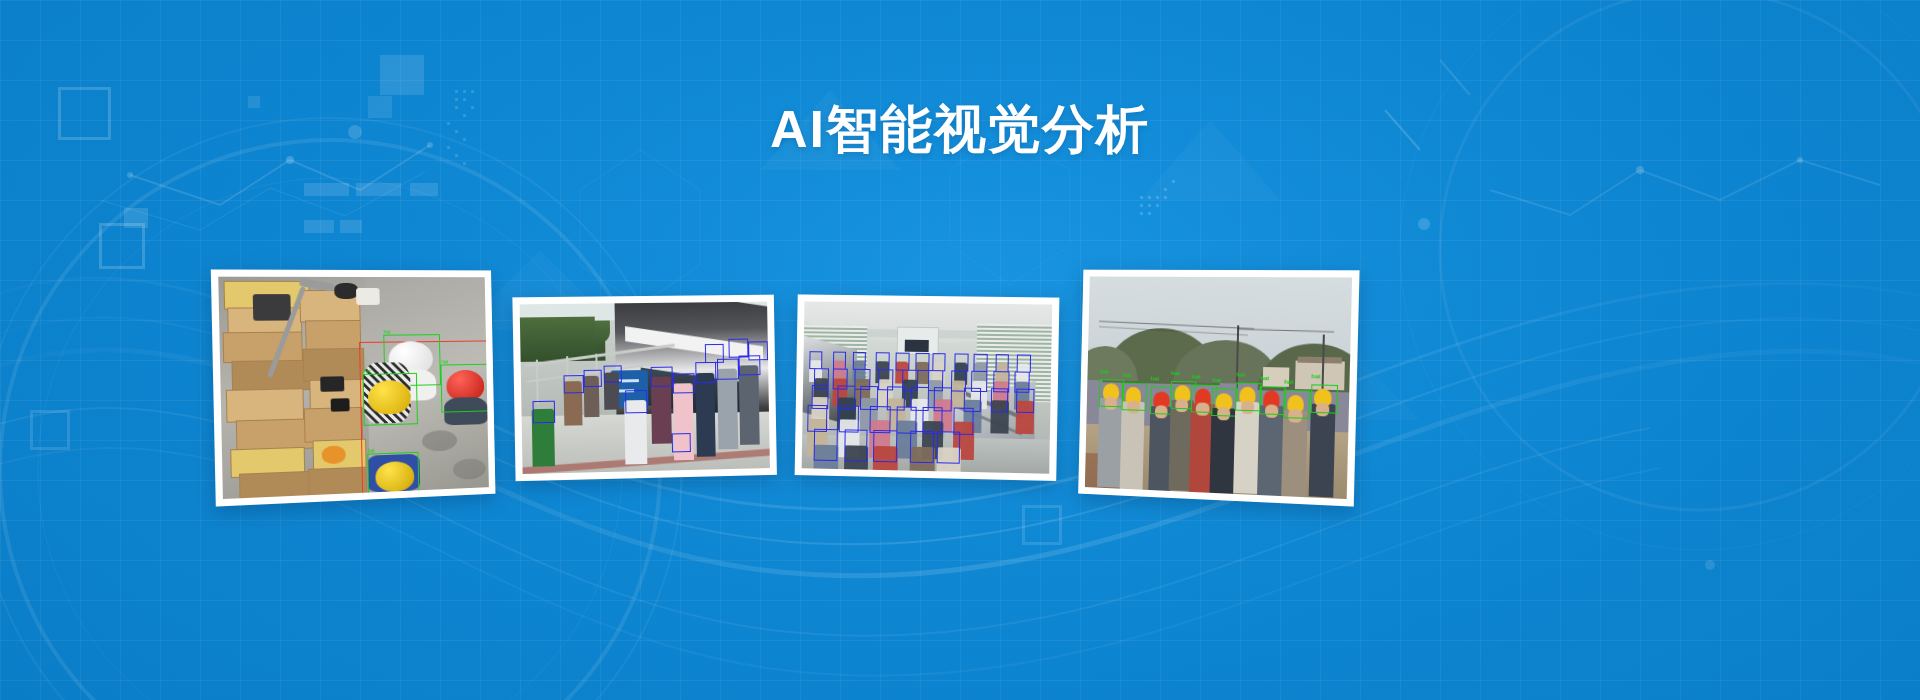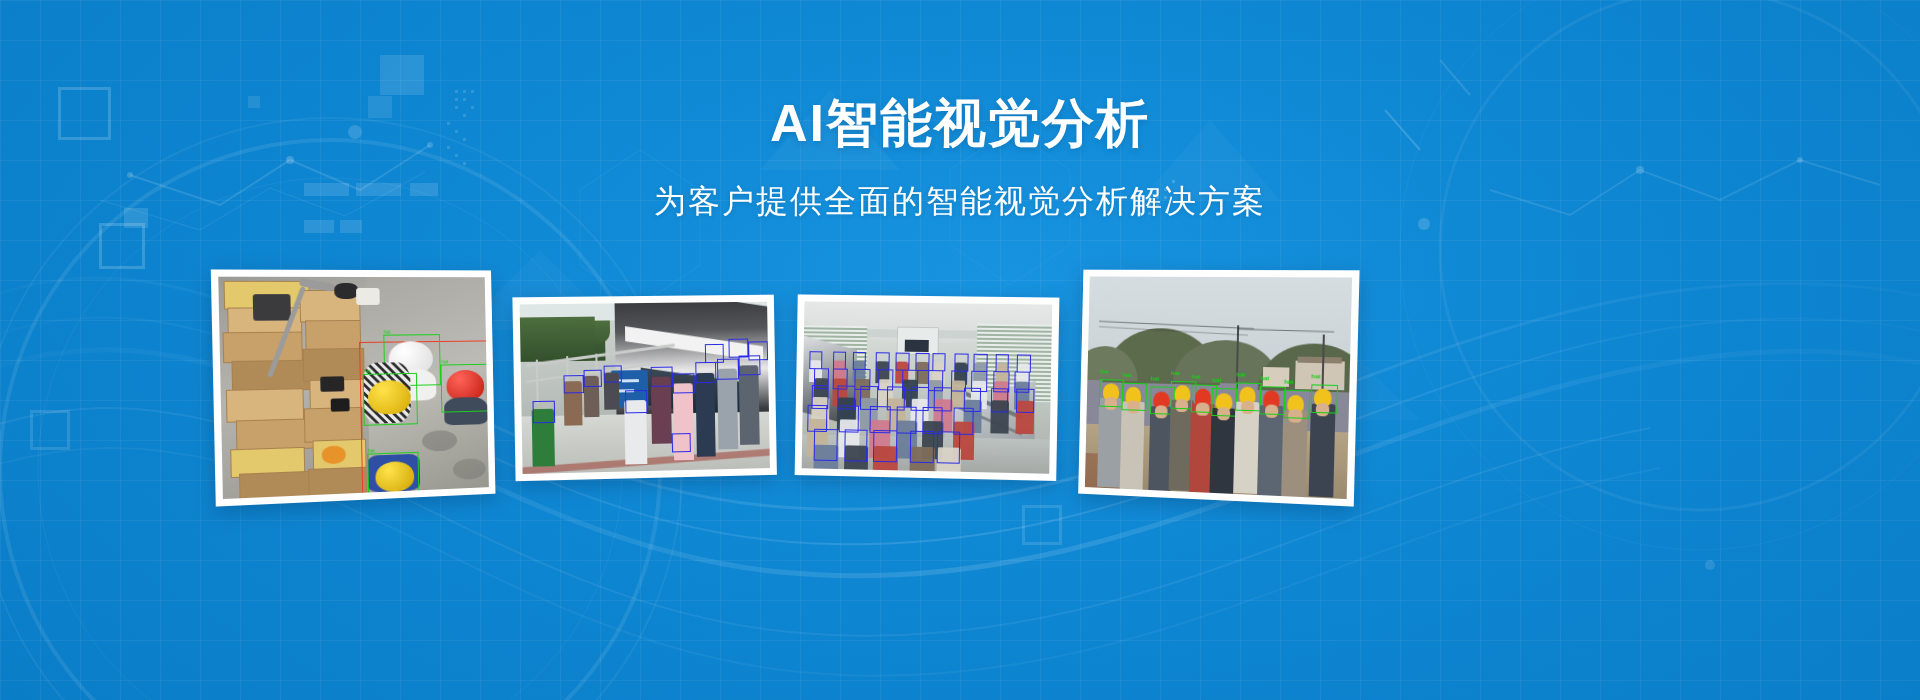--- a/index.html
+++ b/index.html
@@ -27,21 +27,21 @@
   .sq{position:absolute;border:3px solid rgba(255,255,255,.18);}
   .sqf{position:absolute;background:rgba(255,255,255,.13);}
   .dot{position:absolute;border-radius:50%;background:rgba(255,255,255,.16);}
 
   svg.deco{position:absolute;inset:0;width:1920px;height:700px;}
 
   
   .copy{position:absolute;left:0;right:0;top:88px;text-align:center;z-index:6;}
   .title{
     font-size:52px;font-weight:bold;color:#ffffff;letter-spacing:2px;
-    line-height:1.1;margin:7px;text-shadow:0 2px 6px rgba(0,40,80,.20);
+    line-height:1.1;margin:13px;text-shadow:0 2px 6px rgba(0,40,80,.20);
   }
   .subtitle{
     margin:28px 0 0 0;font-size:32px;color:#ffffff;font-weight:500;letter-spacing:2px;
     text-shadow:0 1px 4px rgba(0,40,80,.18);
   }
 
   
   .strip{position:absolute;left:0;top:262px;width:1920px;height:260px;z-index:5;}
   .photo{
     position:absolute;background:#fff;box-shadow:0 6px 18px rgba(0,40,80,.28);
@@ -196,21 +196,20 @@
   <div class="sqf" style="left:410px;top:183px;width:28px;height:13px;"></div>
   <div class="sqf" style="left:304px;top:220px;width:30px;height:13px;"></div>
   <div class="sqf" style="left:340px;top:220px;width:22px;height:13px;"></div>
   <div class="sqf" style="left:248px;top:96px;width:12px;height:12px;background:rgba(255,255,255,.10);"></div>
   <div class="dot" style="left:348px;top:125px;width:14px;height:14px;"></div>
   <div class="dot" style="left:1418px;top:218px;width:12px;height:12px;"></div>
   <div class="dot" style="left:1705px;top:560px;width:10px;height:10px;background:rgba(255,255,255,.12);"></div>
 
   <div class="copy">
     <h1 class="title">AI智能视觉分析</h1>
-    <p class="subtitle">为客户提供全面的智能视觉分析解决方案</p>
   </div>
 
   <div class="strip">
 
     <div class="photo" id="p1">
       <div class="inner">
         <div class="sc1">
 
           <div style="position:absolute;right:0;top:0;width:46%;height:100%;background:linear-gradient(160deg,#a9a8a3,#bcbbb5 50%,#98978f);"></div>
 

